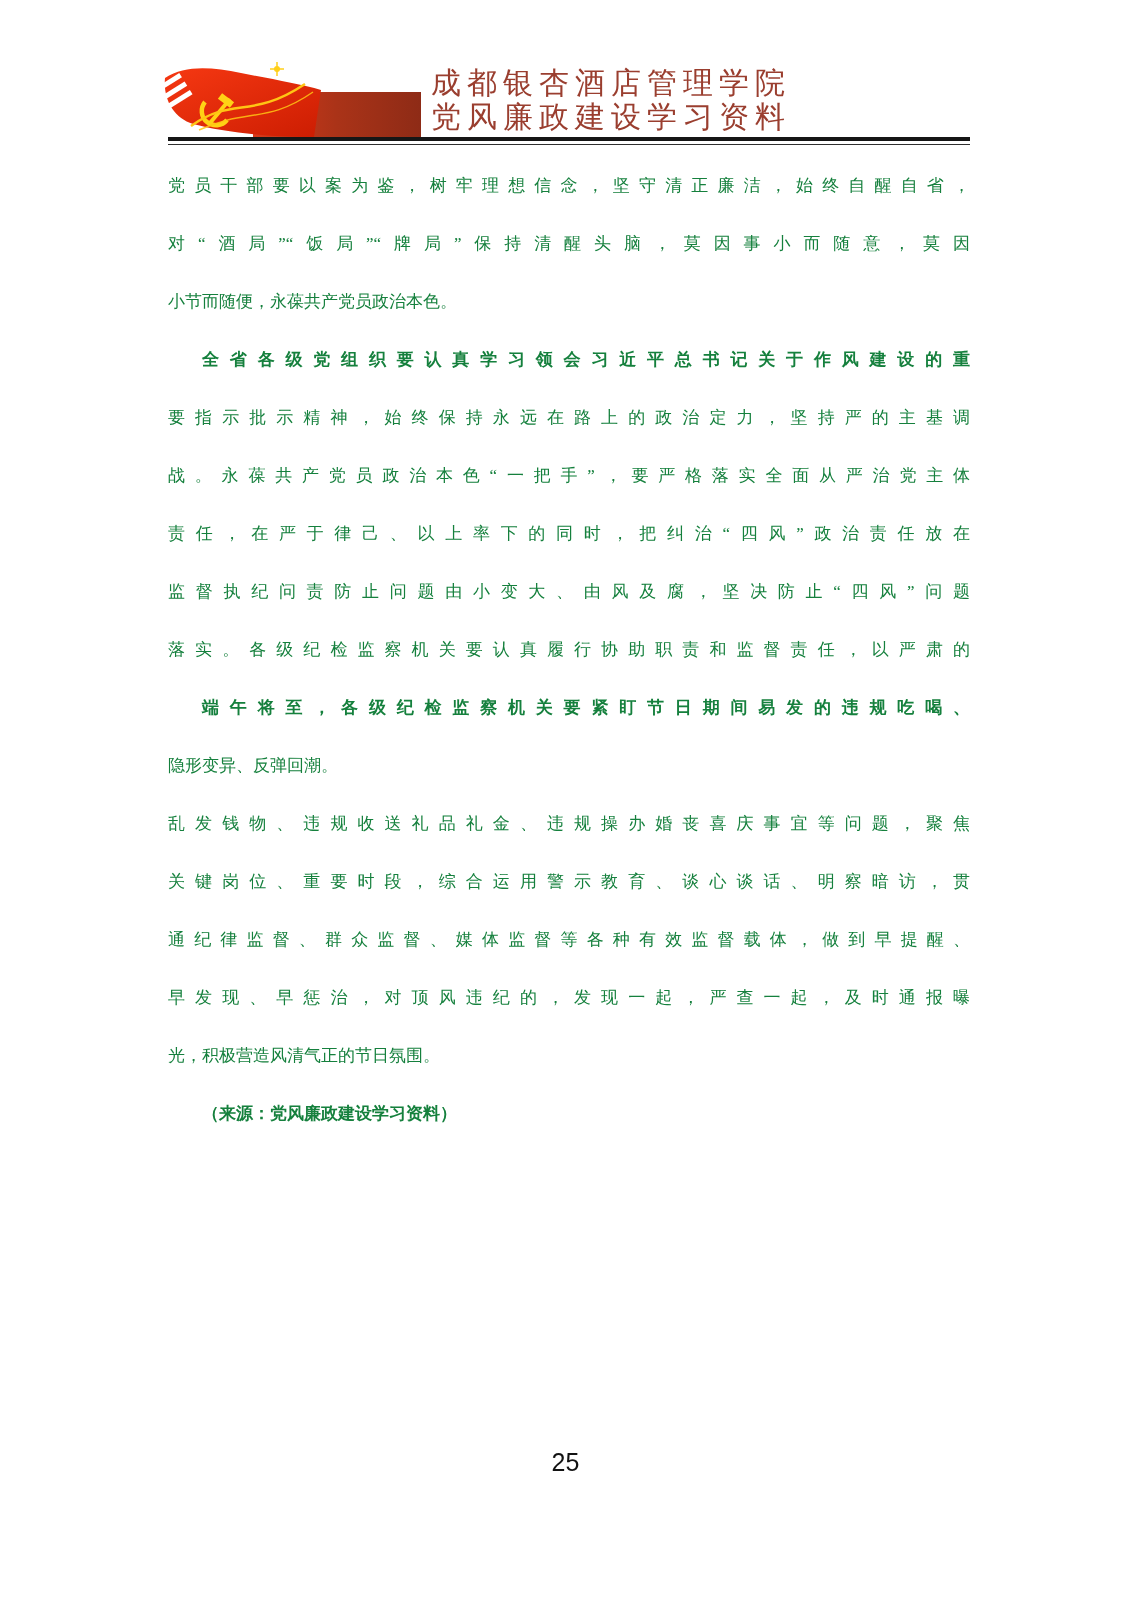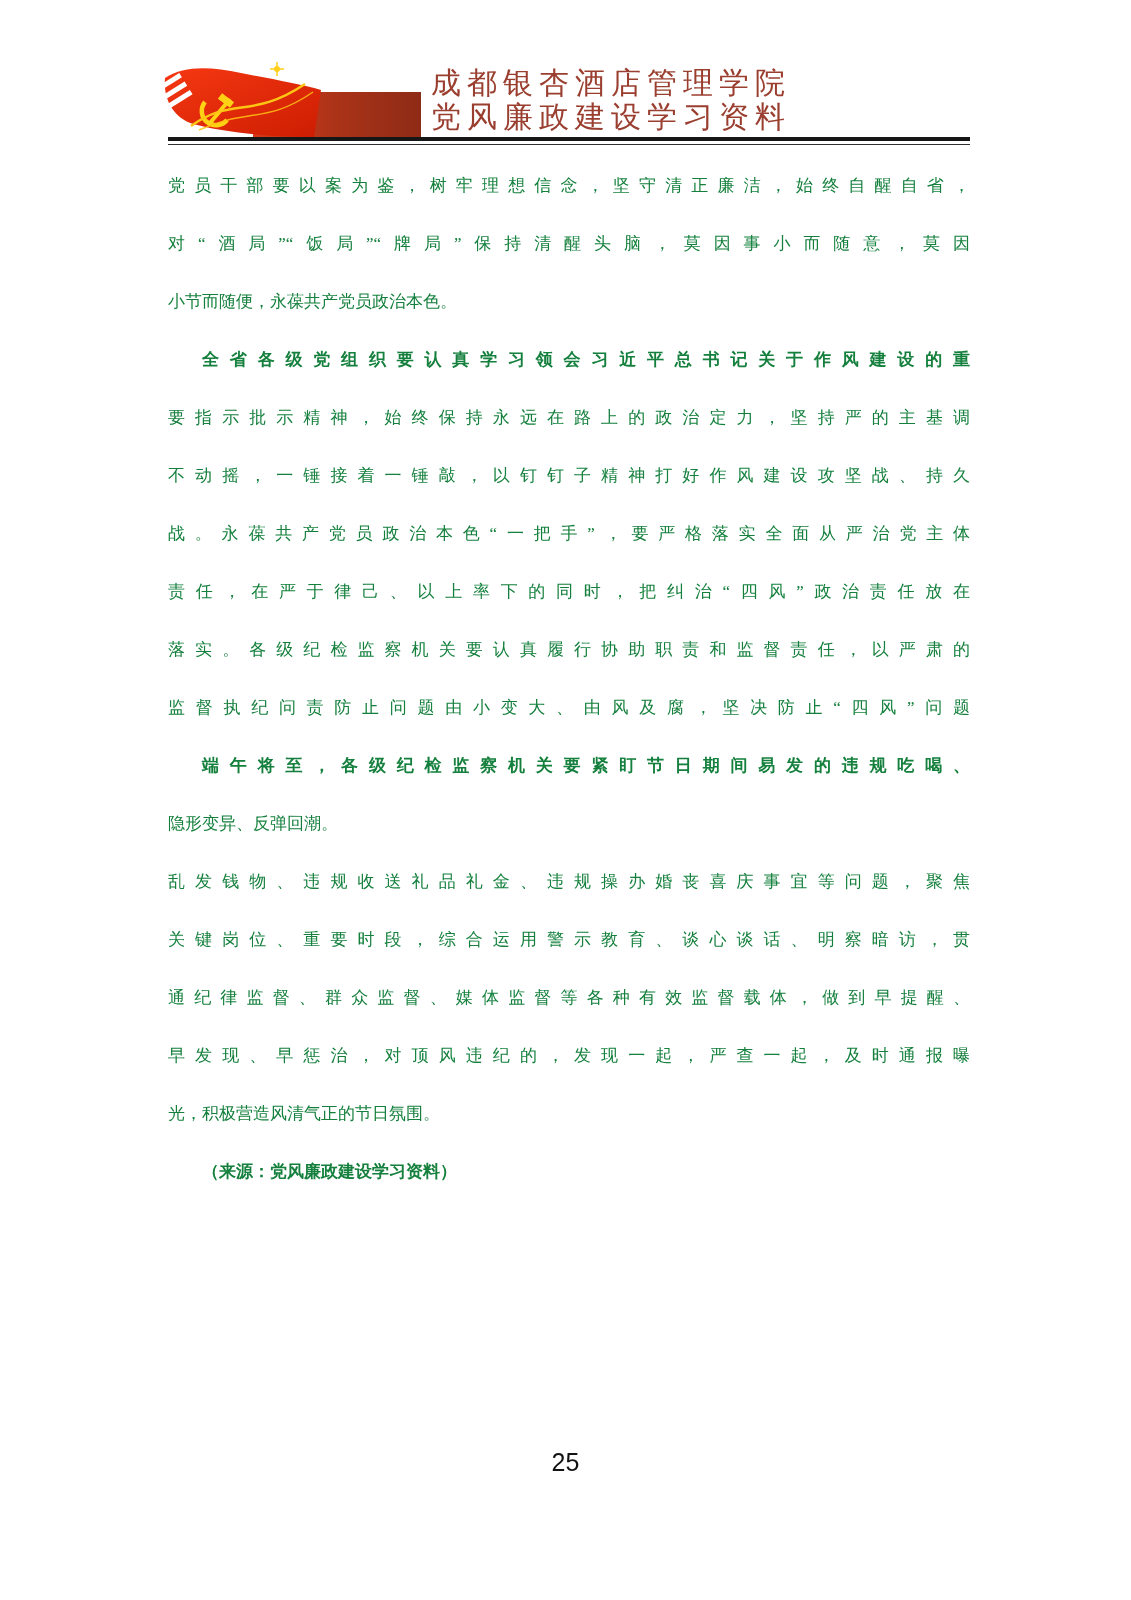--- a/index.html
+++ b/index.html
@@ -104,25 +104,24 @@
   </div>
 
   <div class="rule"></div>
 
   <main class="doc-body" id="body-lines">
       <div class="line fill">党员干部要以案为鉴，树牢理想信念，坚守清正廉洁，始终自醒自省，</div>
       <div class="line fill">对“酒局”“饭局”“牌局”保持清醒头脑，莫因事小而随意，莫因</div>
       <div class="line">小节而随便，永葆共产党员政治本色。</div>
       <div class="line fill indent">全省各级党组织要认真学习领会习近平总书记关于作风建设的重</div>
       <div class="line fill">要指示批示精神，始终保持永远在路上的政治定力，坚持严的主基调</div>
-      <div class="line fill">不动摇，一锤接着一锤敲，以钉钉子精神打好作风建设攻坚战、持久</div>
       <div class="line fill">战。永葆共产党员政治本色“一把手”，要严格落实全面从严治党主体</div>
       <div class="line fill">责任，在严于律己、以上率下的同时，把纠治“四风”政治责任放在</div>
+      <div class="line fill">监督执纪问责防止问题由小变大、由风及腐，坚决防止“四风”问题</div>
       <div class="line fill">落实。各级纪检监察机关要认真履行协助职责和监督责任，以严肃的</div>
-      <div class="line fill">监督执纪问责防止问题由小变大、由风及腐，坚决防止“四风”问题</div>
       <div class="line fill indent">端午将至，各级纪检监察机关要紧盯节日期间易发的违规吃喝、</div>
       <div class="line">隐形变异、反弹回潮。</div>
       <div class="line fill">乱发钱物、违规收送礼品礼金、违规操办婚丧喜庆事宜等问题，聚焦</div>
       <div class="line fill">关键岗位、重要时段，综合运用警示教育、谈心谈话、明察暗访，贯</div>
       <div class="line fill">通纪律监督、群众监督、媒体监督等各种有效监督载体，做到早提醒、</div>
       <div class="line fill">早发现、早惩治，对顶风违纪的，发现一起，严查一起，及时通报曝</div>
       <div class="line">光，积极营造风清气正的节日氛围。</div>
       <div class="line indent">（来源：党风廉政建设学习资料）</div>
     </main>
 

